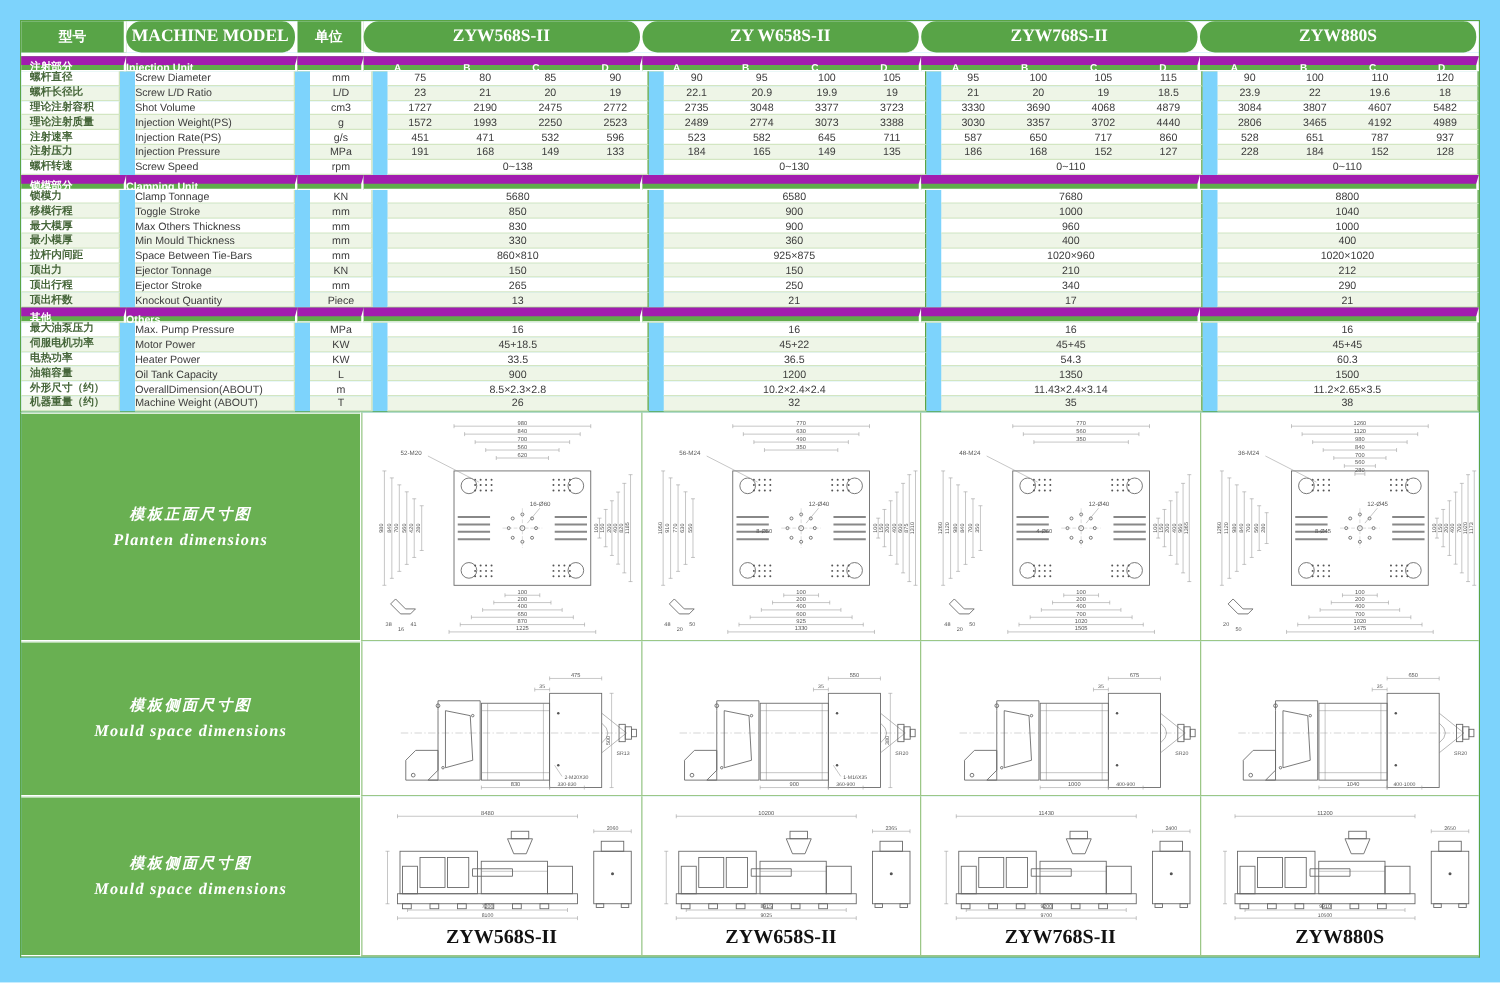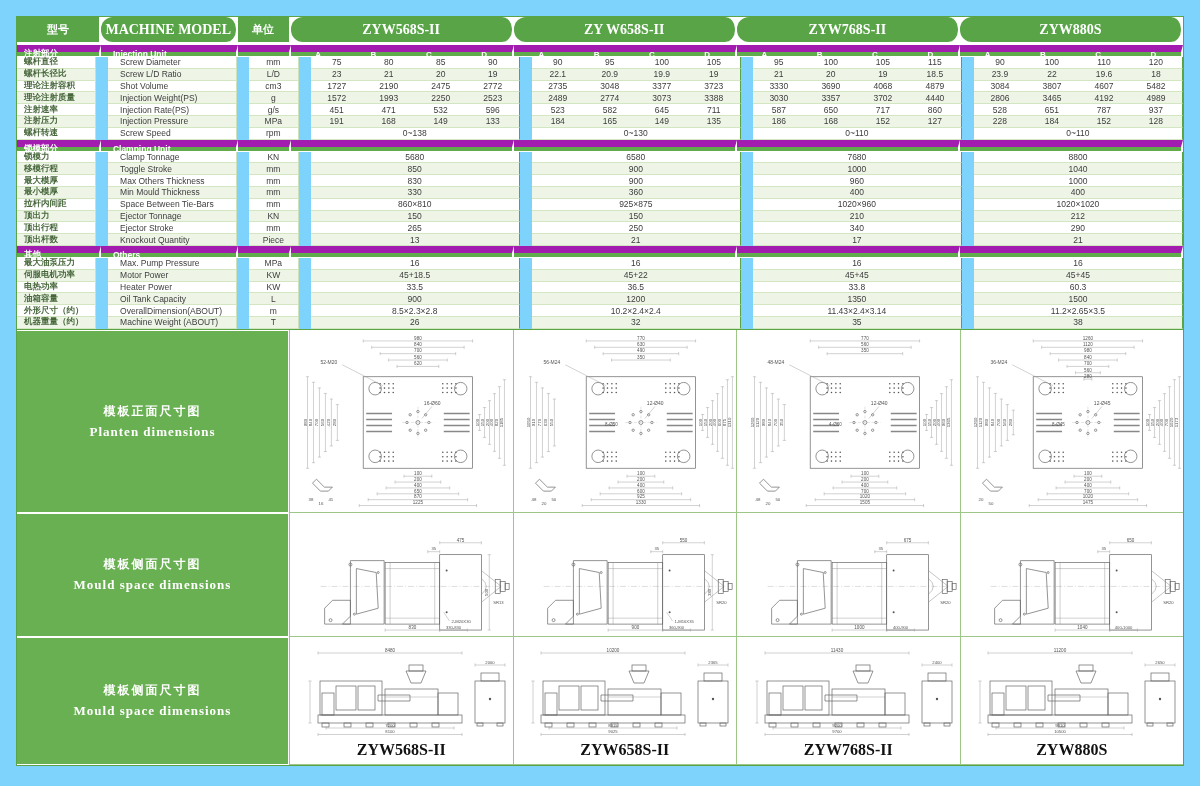--- a/index.html
+++ b/index.html
@@ -5,21 +5,21 @@
   html,body{margin:0;padding:0;background:#fff;}
   .page{position:relative;width:1200px;height:786px;background:#7dd3fc;overflow:hidden;
         font-family:"Liberation Sans","DejaVu Sans",sans-serif;color:#3c3c3c;}
   .sheet{position:absolute;left:16px;top:16px;width:1168px;}
 
   
   .spec{border:1px solid #5aa445;}
   .trow{display:flex;align-items:stretch;}
   .cell{box-sizing:border-box;display:flex;align-items:center;}
   .c-cn{width:84px;padding-left:7px;font-size:8.5px;font-weight:bold;color:#46663a;}
-  .c-en{width:137px;padding-left:12px;font-size:8.5px;color:#3c3c3c;}
+  .c-en{width:137px;padding-left:0;font-size:8.5px;color:#3c3c3c;}
   .c-unit{width:53px;justify-content:center;font-size:8.5px;}
   .c-group{width:223.5px;display:flex;}
   .sub{flex:1;display:flex;align-items:center;justify-content:center;font-size:8.5px;}
   .spanv{flex:1;display:flex;align-items:center;justify-content:center;font-size:8.5px;}
 
   .hrow{height:25px;background:#fff;}
   .hrow .cell{background:#58a447;color:#fff;border-right:2px solid #fff;}
   .hrow .c-cn,.hrow .c-unit{font-family:"Liberation Sans",sans-serif;font-weight:bold;font-size:11px;color:#fff;justify-content:center;padding-left:0;}
   .hrow .c-en{justify-content:center;padding-left:0;}
   .hrow .c-en,.hrow .c-group{font-family:"Liberation Serif","DejaVu Serif",serif;font-weight:bold;font-size:14px;border-radius:12px;}
@@ -36,21 +36,21 @@
   .drow .cell{border-bottom:1px solid #d3e6c2;border-right:1px solid #cde2ba;}
   .drow .c-group{border-right:1px solid #5aa445;}
   .drow.alt .cell{background:#eef5e7;}
   .drow:not(.alt) .cell{background:#fff;}
   .drow .c-cn{background:#e9f2de;}
 
   
   .draw-grid{border:1px solid #5aa445;border-top:none;}
   .drow2{display:flex;}
   .dlabel{width:274px;box-sizing:border-box;background:#69b052;color:#fff;display:flex;flex-direction:column;
-          align-items:center;justify-content:center;border:1px solid #fff;border-left:none;}
+          align-items:center;justify-content:center;border:1px solid #fff;border-left:none;font-style:italic;}
   .dlabel .cn{font-size:12px;font-weight:bold;letter-spacing:2px;}
   .dlabel .en{font-family:"Liberation Serif","DejaVu Serif",serif;font-weight:bold;font-size:13px;letter-spacing:1px;margin-top:4px;}
   .dcell{width:223.5px;box-sizing:border-box;background:#fff;border-left:1px solid #9cc787;border-bottom:1px solid #9cc787;
          display:flex;flex-direction:column;align-items:center;justify-content:flex-start;}
   .dcell svg{display:block;}
   .mlabel{font-family:"Liberation Serif","DejaVu Serif",serif;font-weight:bold;font-size:16px;color:#111;
           height:26px;display:flex;align-items:center;justify-content:center;}
 </style>
 </head>
 <body>
@@ -480,21 +480,21 @@
           <div class="cell c-cn">电热功率</div>
           <div class="cell c-en">Heater Power</div>
           <div class="cell c-unit">KW</div>
           <div class="cell c-group">
             <div class="spanv">33.5</div>
           </div>
           <div class="cell c-group">
             <div class="spanv">36.5</div>
           </div>
           <div class="cell c-group">
-            <div class="spanv">33.8</div>
+            <div class="spanv">54.3</div>
           </div>
           <div class="cell c-group">
             <div class="spanv">60.3</div>
           </div>
         </div>
         <div class="trow drow alt">
           <div class="cell c-cn">油箱容量</div>
           <div class="cell c-en">Oil Tank Capacity</div>
           <div class="cell c-unit">L</div>
           <div class="cell c-group">

